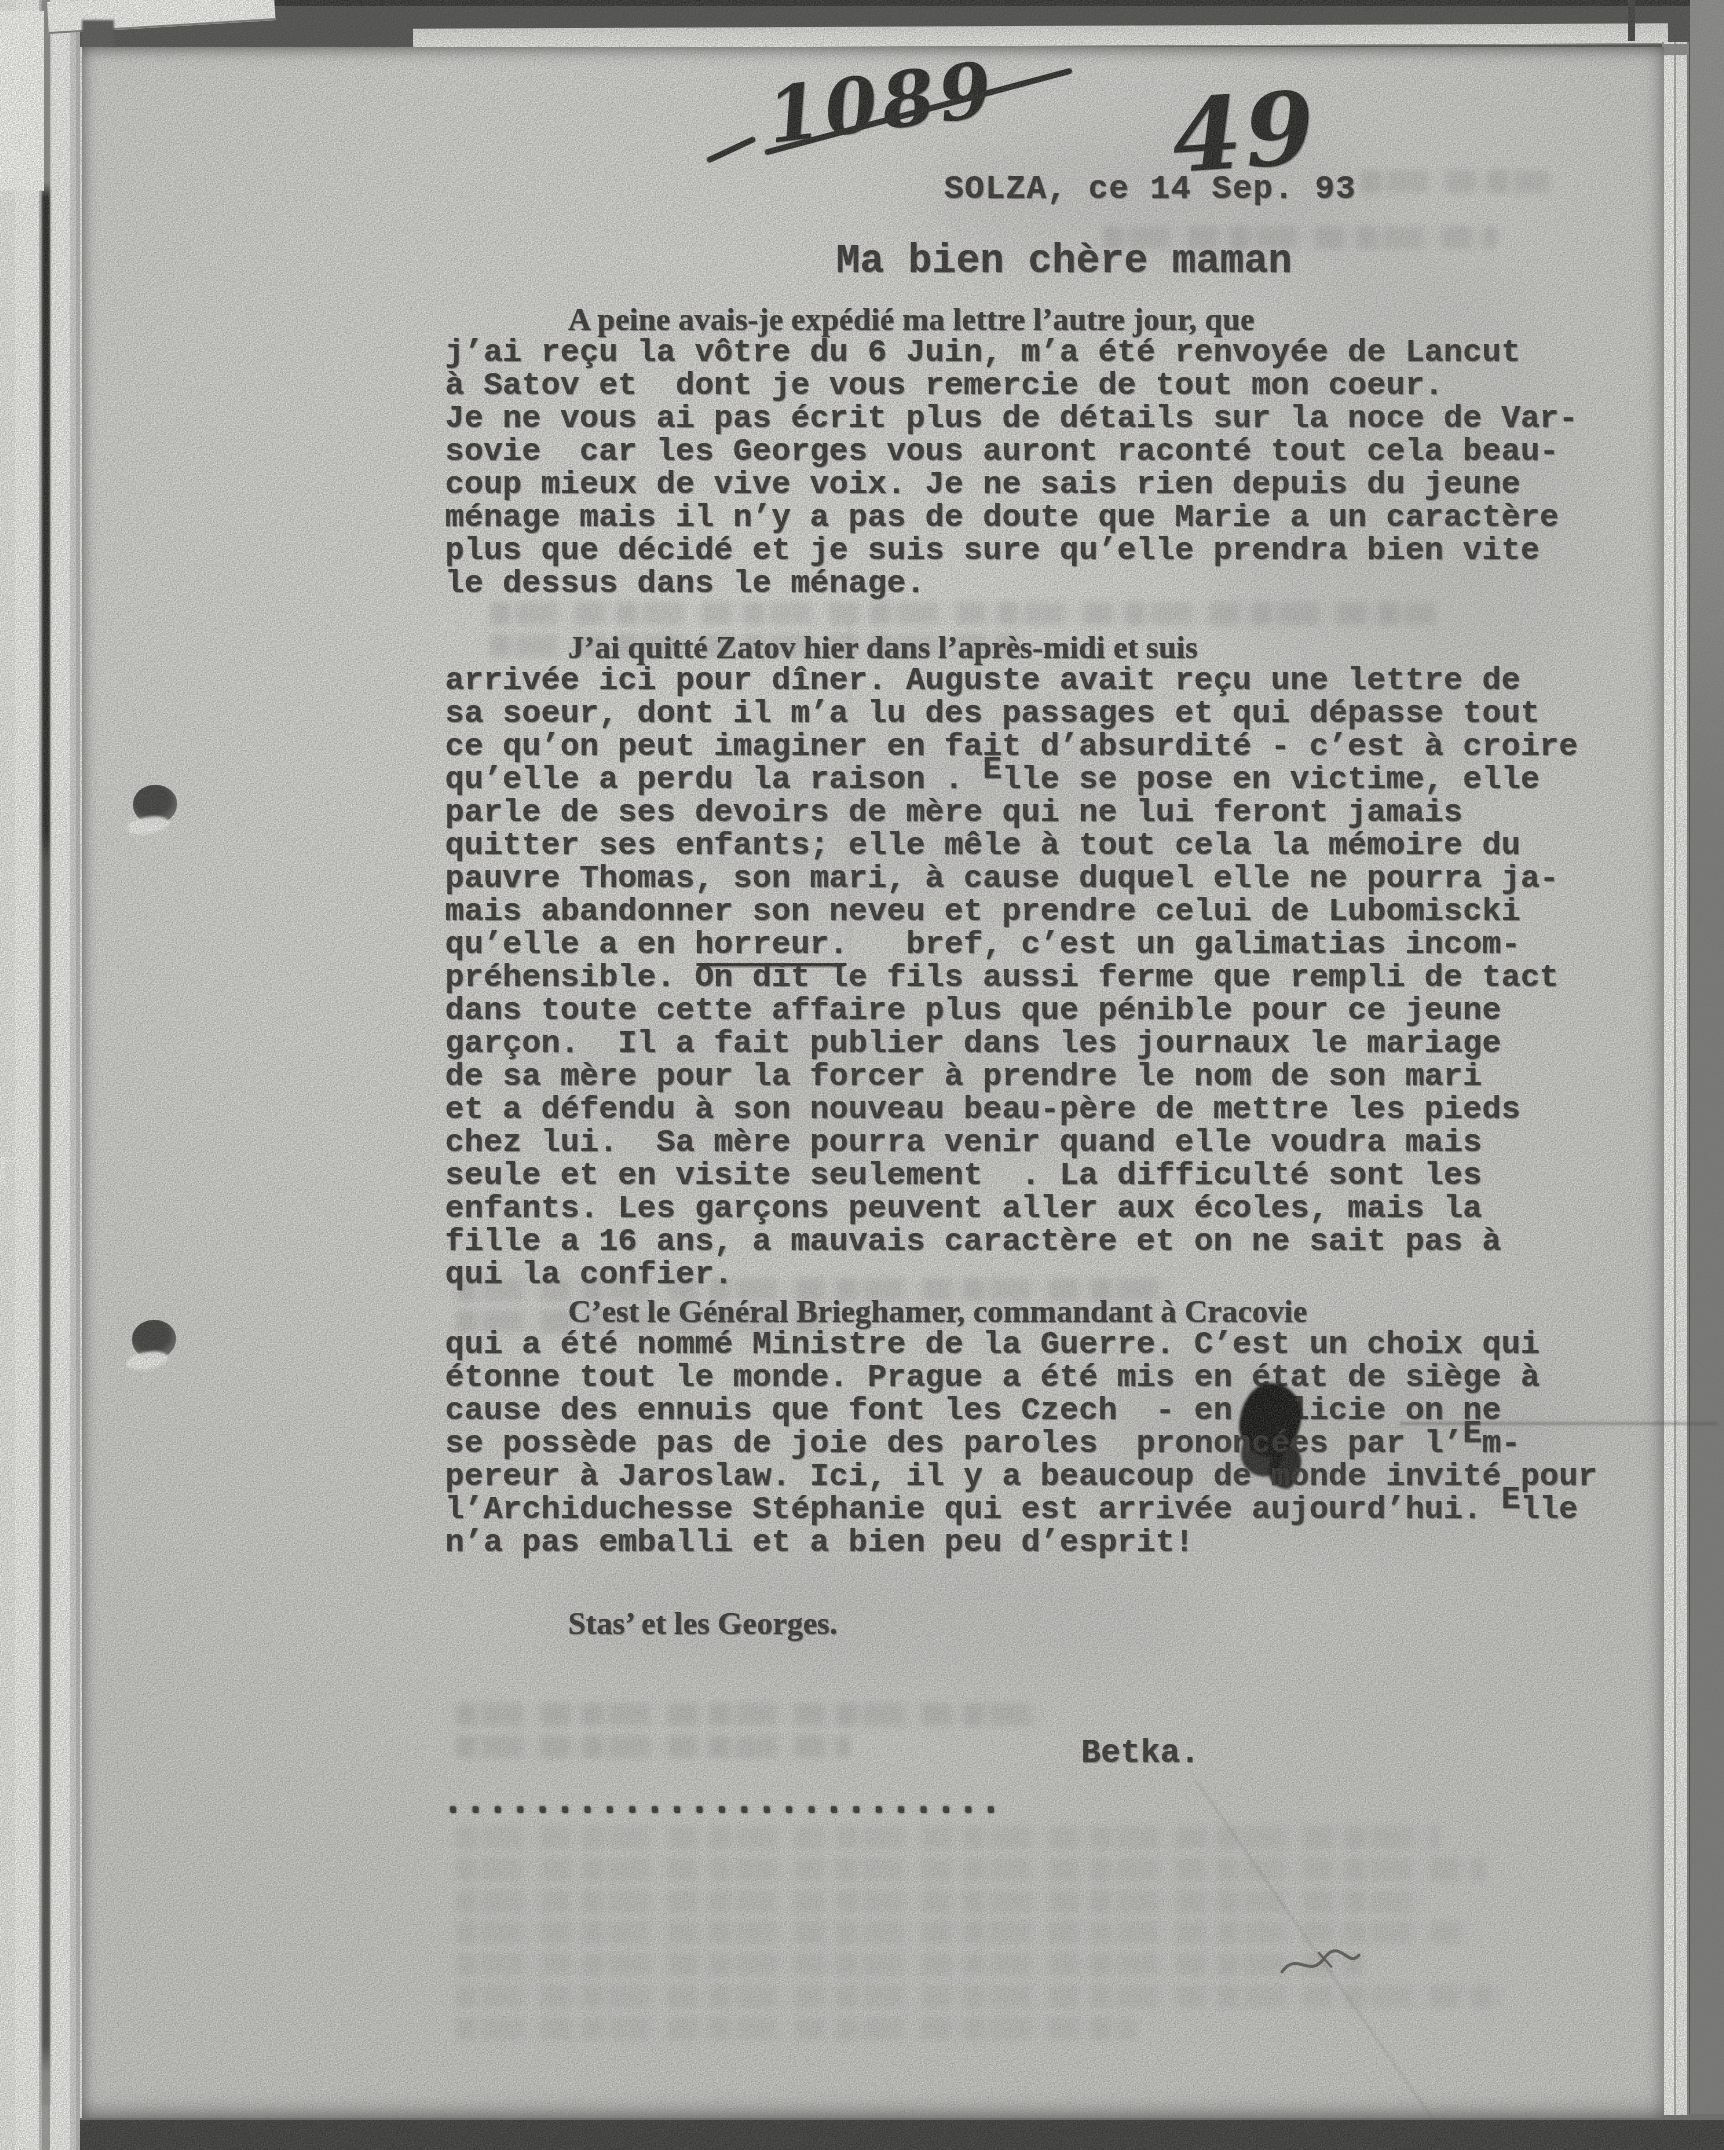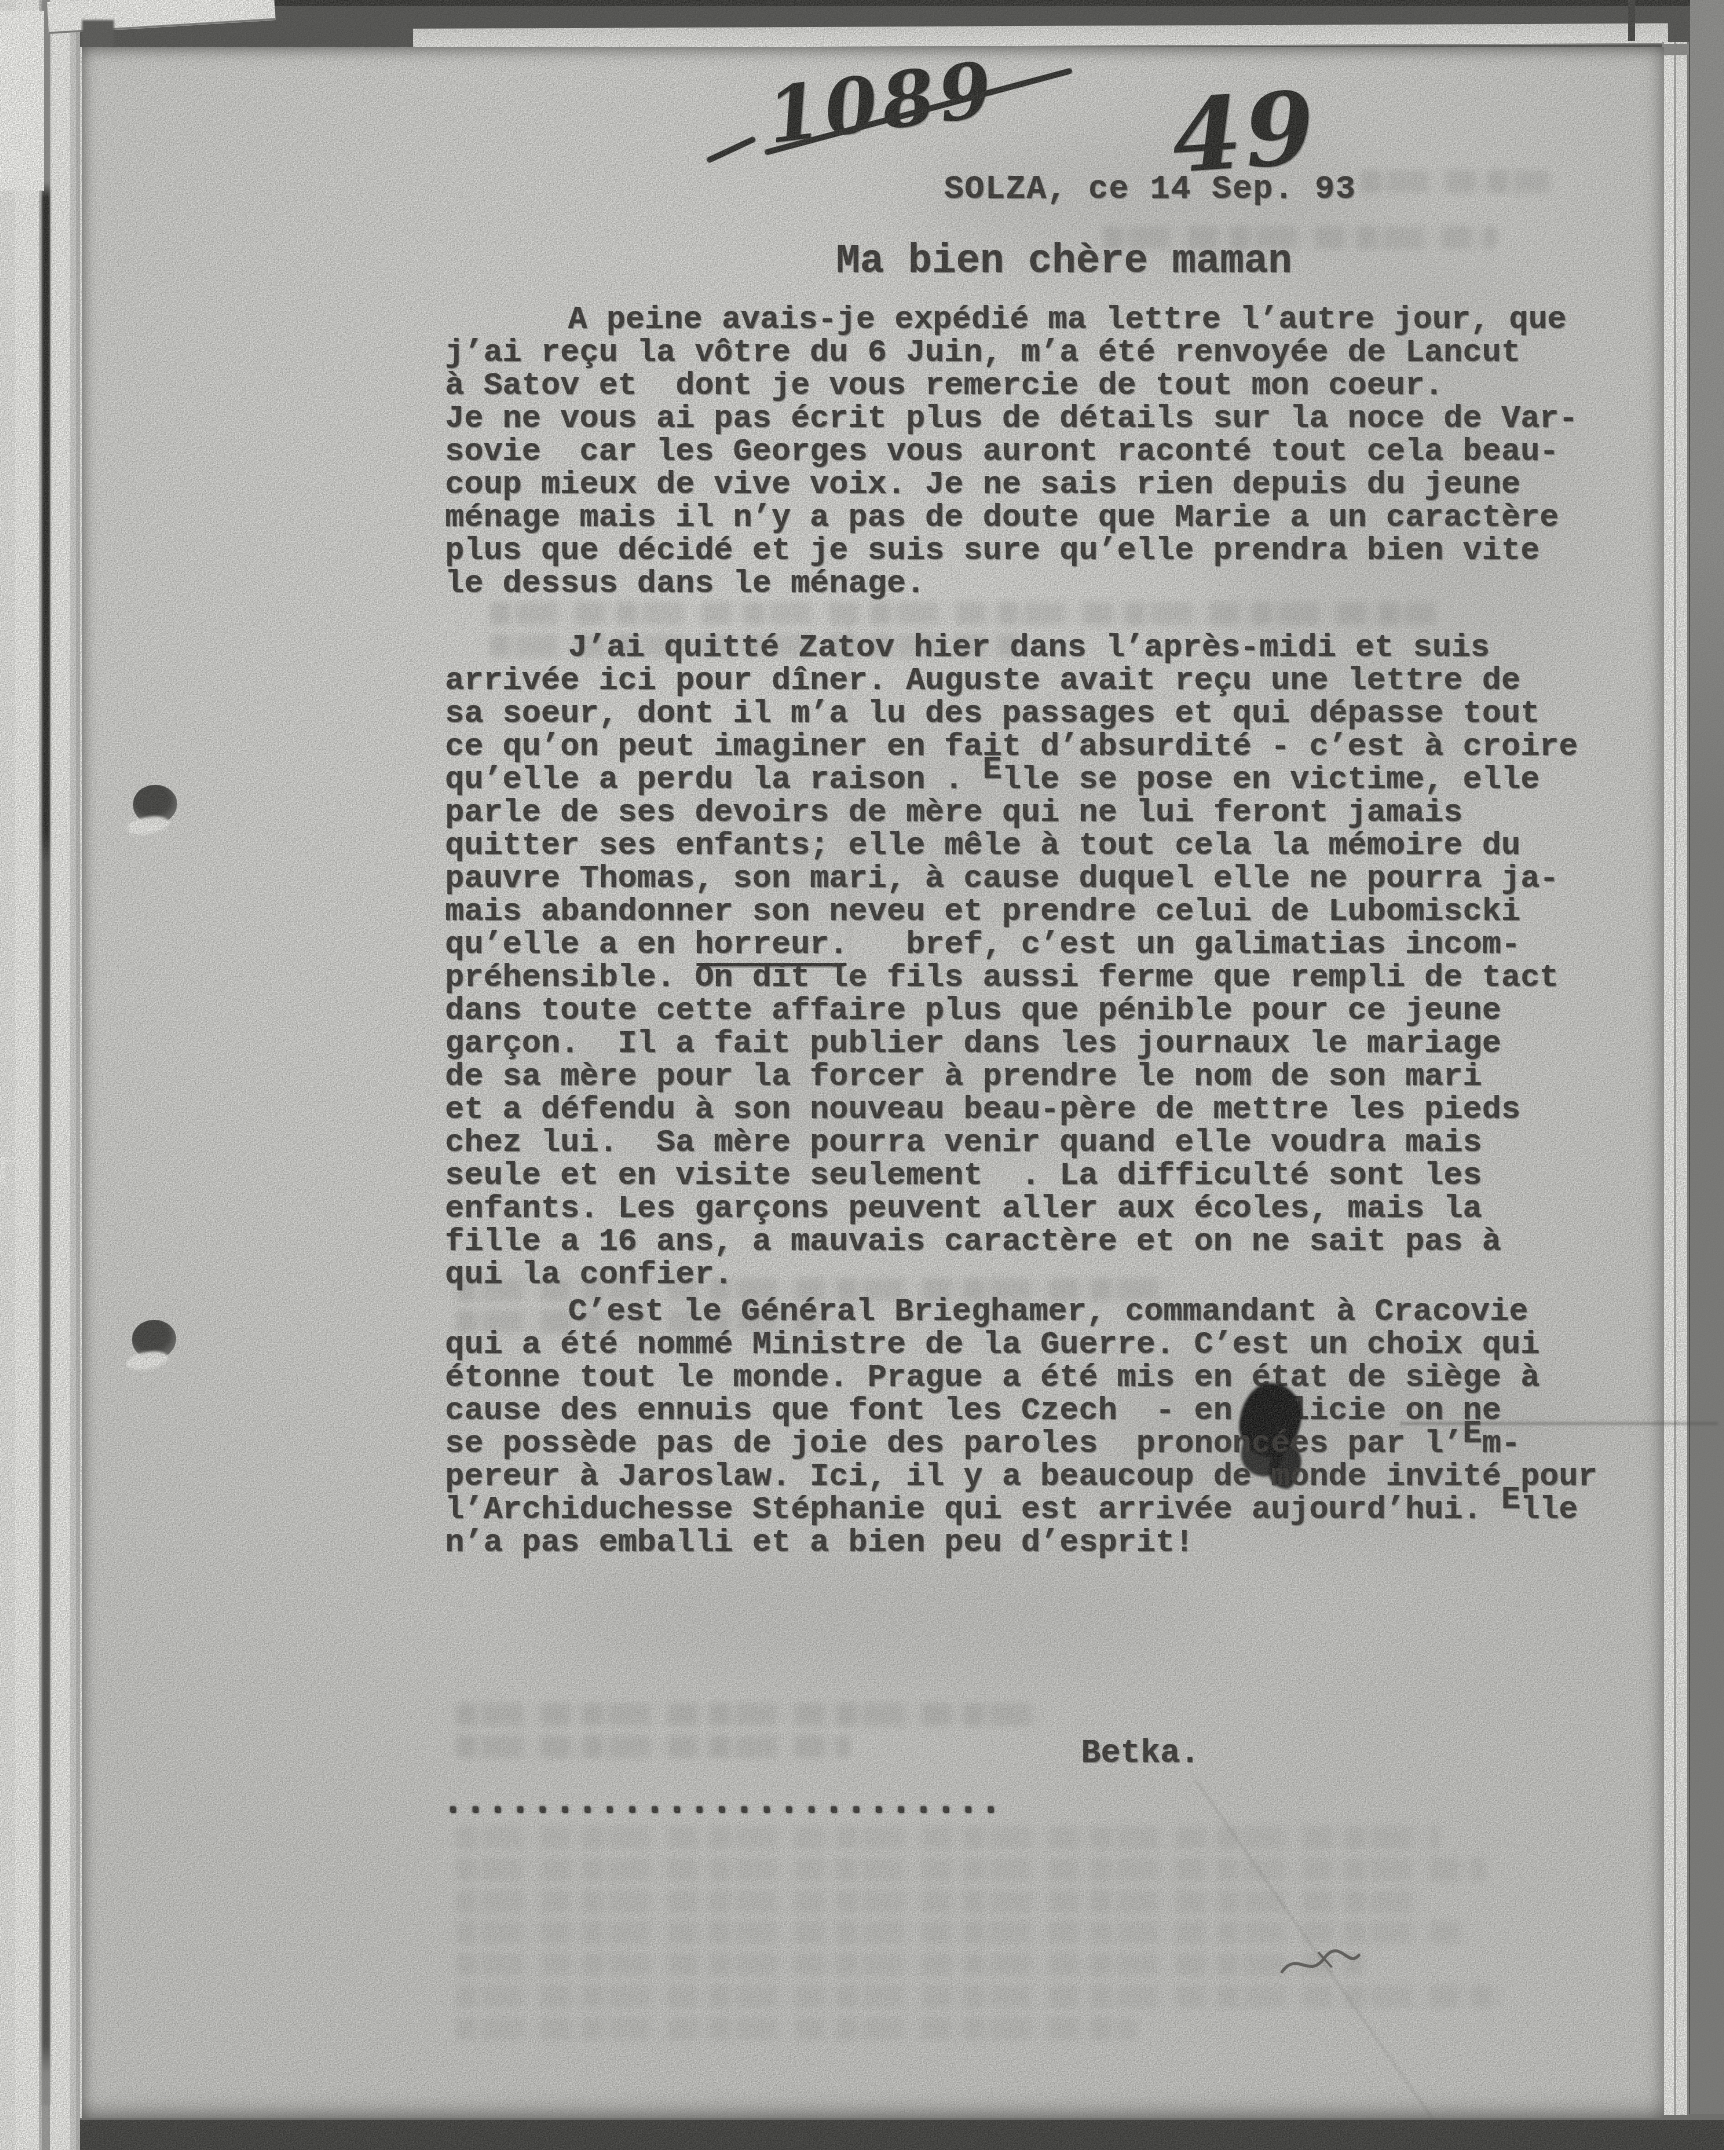--- a/index.html
+++ b/index.html
@@ -77,21 +77,21 @@
   
   .typed{position:absolute;color:#343230;font-weight:bold;white-space:pre;z-index:4;
      text-shadow:0.8px 0.8px 0.8px rgba(40,38,36,.45),0 0 0.8px rgba(20,20,18,.4);}
   .dateline{left:862px;top:124px;font-size:33px;letter-spacing:0.8px;}
   .salutation{left:754px;top:192px;font-size:40px;}
   .letter-body{position:absolute;left:0;top:0;width:1582px;z-index:4;}
   .para{position:absolute;left:363px;width:1219px;font-size:32px;line-height:33px;
      color:#343230;font-weight:bold;white-space:pre;
      text-shadow:0.8px 0.8px 0.8px rgba(40,38,36,.45),0 0 0.8px rgba(20,20,18,.4);}
   .para .line{position:relative;height:33px;}
-  .para .line:first-child{text-indent:123px;}
+  .para .line:first-child{text-indent:123px;font-family:Liberation Serif, serif;}
   .p0{top:256px;} .p1{top:584px;} .p2{top:1248px;} .p3{top:1560px;}
   .signature{left:999px;top:1688px;font-size:33px;}
   .divider{left:360px;top:1735px;font-size:36px;font-weight:900;letter-spacing:0.8px;
      text-shadow:0 0 2.3px #1c1c1a,0.8px 0.8px 1.5px #1c1c1a;}
   .sup{display:inline-block;transform:translateY(-9.8px);}
   .u{box-shadow:0 4.5px 0 -1.5px #2e2c2a,0 8.3px 0 -3.8px rgba(46,44,42,.5);}
   .blot{position:relative;display:inline-block;}
   .blot::before{content:"";position:absolute;left:-12px;top:-10.6px;width:61px;height:74px;
      background:#101010;border-radius:48% 52% 45% 55%/55% 45% 58% 42%;
      transform:rotate(8deg);filter:blur(1.1px);
@@ -168,21 +168,21 @@
     </div>
     <div class="hw hw-49">49</div>
 
     <div class="typed dateline">SOLZA, ce 14 Sep. 93</div>
     <div class="typed salutation">Ma bien chère maman</div>
 
     <div class="letter-body">
         <div class="para p0"><div class="line">A peine avais-je expédié ma lettre l’autre jour, que</div><div class="line">j’ai reçu la vôtre du 6 Juin, m’a été renvoyée de Lancut</div><div class="line">à Satov et  dont je vous remercie de tout mon coeur.</div><div class="line">Je ne vous ai pas écrit plus de détails sur la noce de Var-</div><div class="line">sovie  car les Georges vous auront raconté tout cela beau-</div><div class="line">coup mieux de vive voix. Je ne sais rien depuis du jeune</div><div class="line">ménage mais il n’y a pas de doute que Marie a un caractère</div><div class="line">plus que décidé et je suis sure qu’elle prendra bien vite</div><div class="line">le dessus dans le ménage.</div></div>
         <div class="para p1"><div class="line">J’ai quitté Zatov hier dans l’après-midi et suis</div><div class="line">arrivée ici pour dîner. Auguste avait reçu une lettre de</div><div class="line">sa soeur, dont il m’a lu des passages et qui dépasse tout</div><div class="line">ce qu’on peut imaginer en fait d’absurdité - c’est à croire</div><div class="line"><span>qu’elle a perdu la raison . </span><span class="sup">E</span><span>lle se pose en victime, elle</span></div><div class="line">parle de ses devoirs de mère qui ne lui feront jamais</div><div class="line">quitter ses enfants; elle mêle à tout cela la mémoire du</div><div class="line">pauvre Thomas, son mari, à cause duquel elle ne pourra ja-</div><div class="line">mais abandonner son neveu et prendre celui de Lubomiscki</div><div class="line"><span>qu’elle a en </span><span class="u">horreur.</span><span>   bref, c’est un galimatias incom-</span></div><div class="line">préhensible. On dit le fils aussi ferme que rempli de tact</div><div class="line">dans toute cette affaire plus que pénible pour ce jeune</div><div class="line">garçon.  Il a fait publier dans les journaux le mariage</div><div class="line">de sa mère pour la forcer à prendre le nom de son mari</div><div class="line">et a défendu à son nouveau beau-père de mettre les pieds</div><div class="line">chez lui.  Sa mère pourra venir quand elle voudra mais</div><div class="line">seule et en visite seulement  . La difficulté sont les</div><div class="line">enfants. Les garçons peuvent aller aux écoles, mais la</div><div class="line">fille a 16 ans, a mauvais caractère et on ne sait pas à</div><div class="line">qui la confier.</div></div>
         <div class="para p2"><div class="line">C’est le Général Brieghamer, commandant à Cracovie</div><div class="line">qui a été nommé Ministre de la Guerre. C’est un choix qui</div><div class="line">étonne tout le monde. Prague a été mis en état de siège à</div><div class="line"><span>cause des ennuis que font les Czech  - en </span><span class="blot">  </span><span>licie on ne</span></div><div class="line"><span>se possède pas de joie des paroles  prononcées par l’</span><span class="sup">E</span><span>m-</span></div><div class="line">pereur à Jaroslaw. Ici, il y a beaucoup de monde invité pour</div><div class="line"><span>l’Archiduchesse Stéphanie qui est arrivée aujourd’hui. </span><span class="sup">E</span><span>lle</span></div><div class="line">n’a pas emballi et a bien peu d’esprit!</div></div>
-        <div class="para p3"></div>
+        <div class="para p3"><div class="line">Stas’ et les Georges.</div></div>
       </div>
 
     <div class="typed signature">Betka.</div>
     <div class="typed divider">.........................</div>
   </div>
 
   <div class="streak s1"></div>
   <div class="streak s2"></div>
   <div class="streak s3"></div>
   <svg class="pencil" width="83" height="38" viewBox="0 0 110 50">

